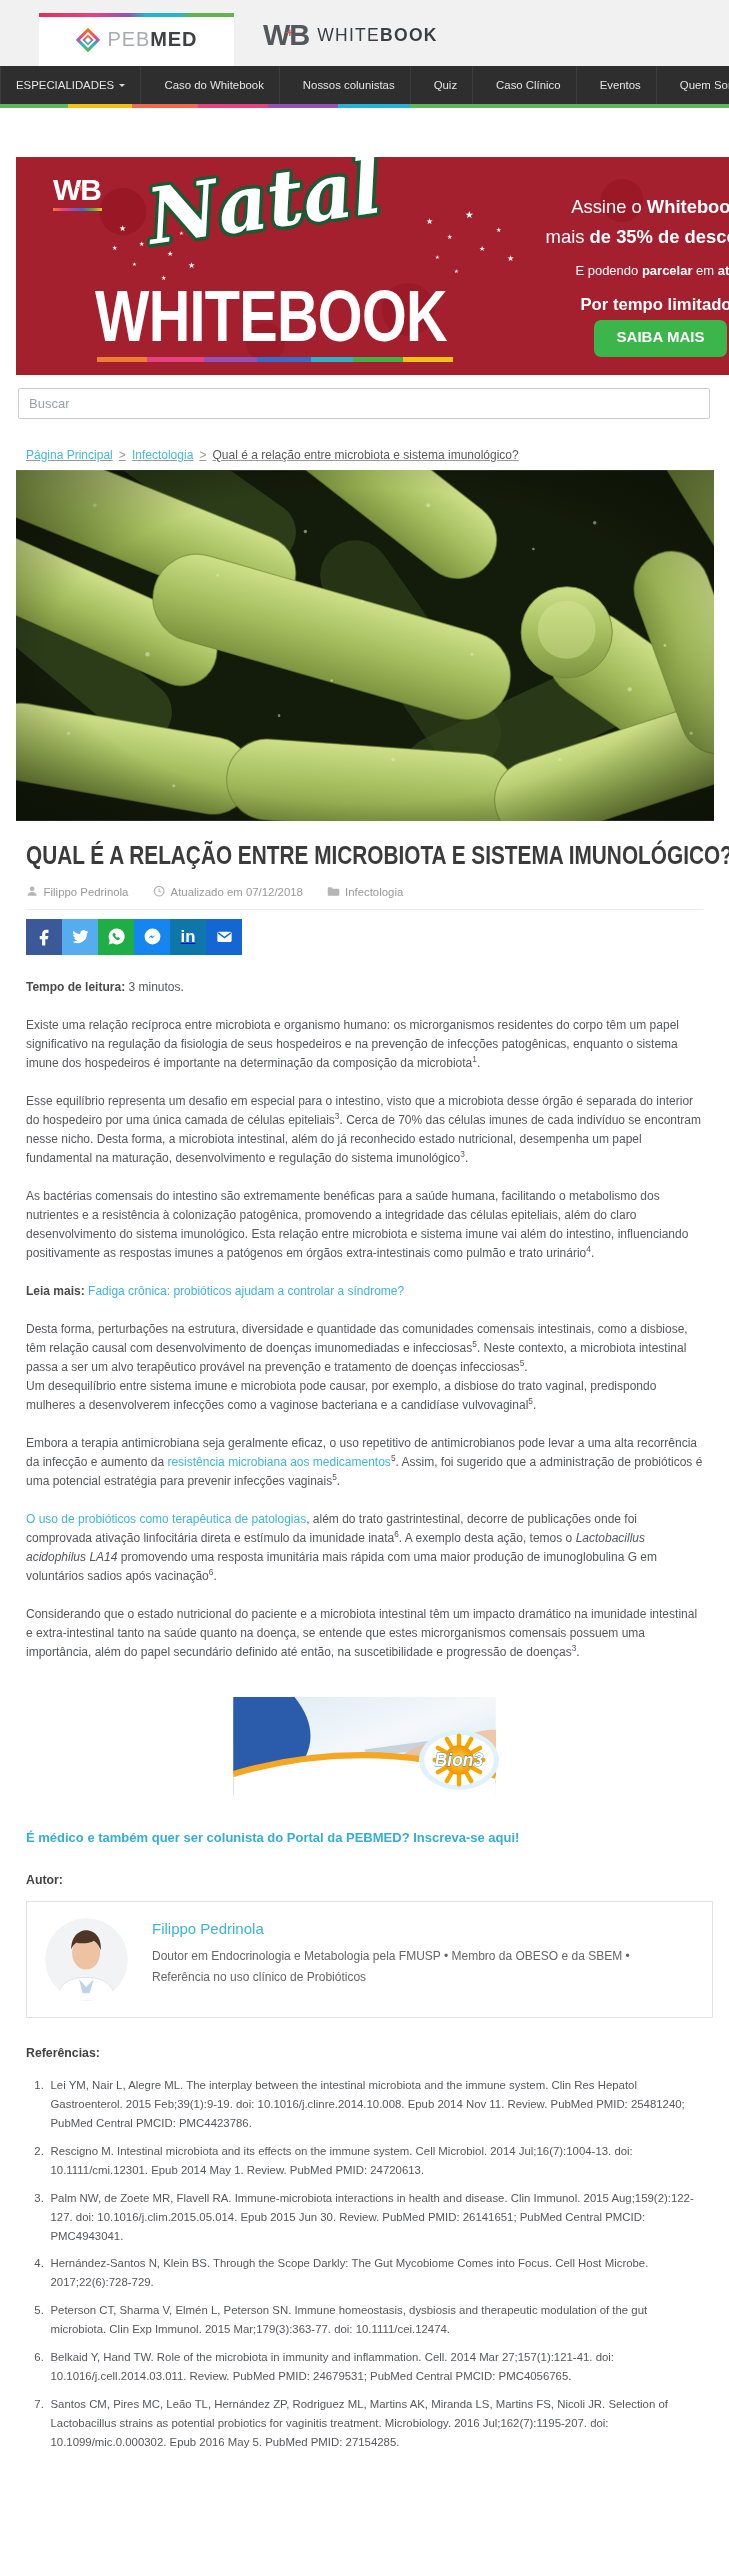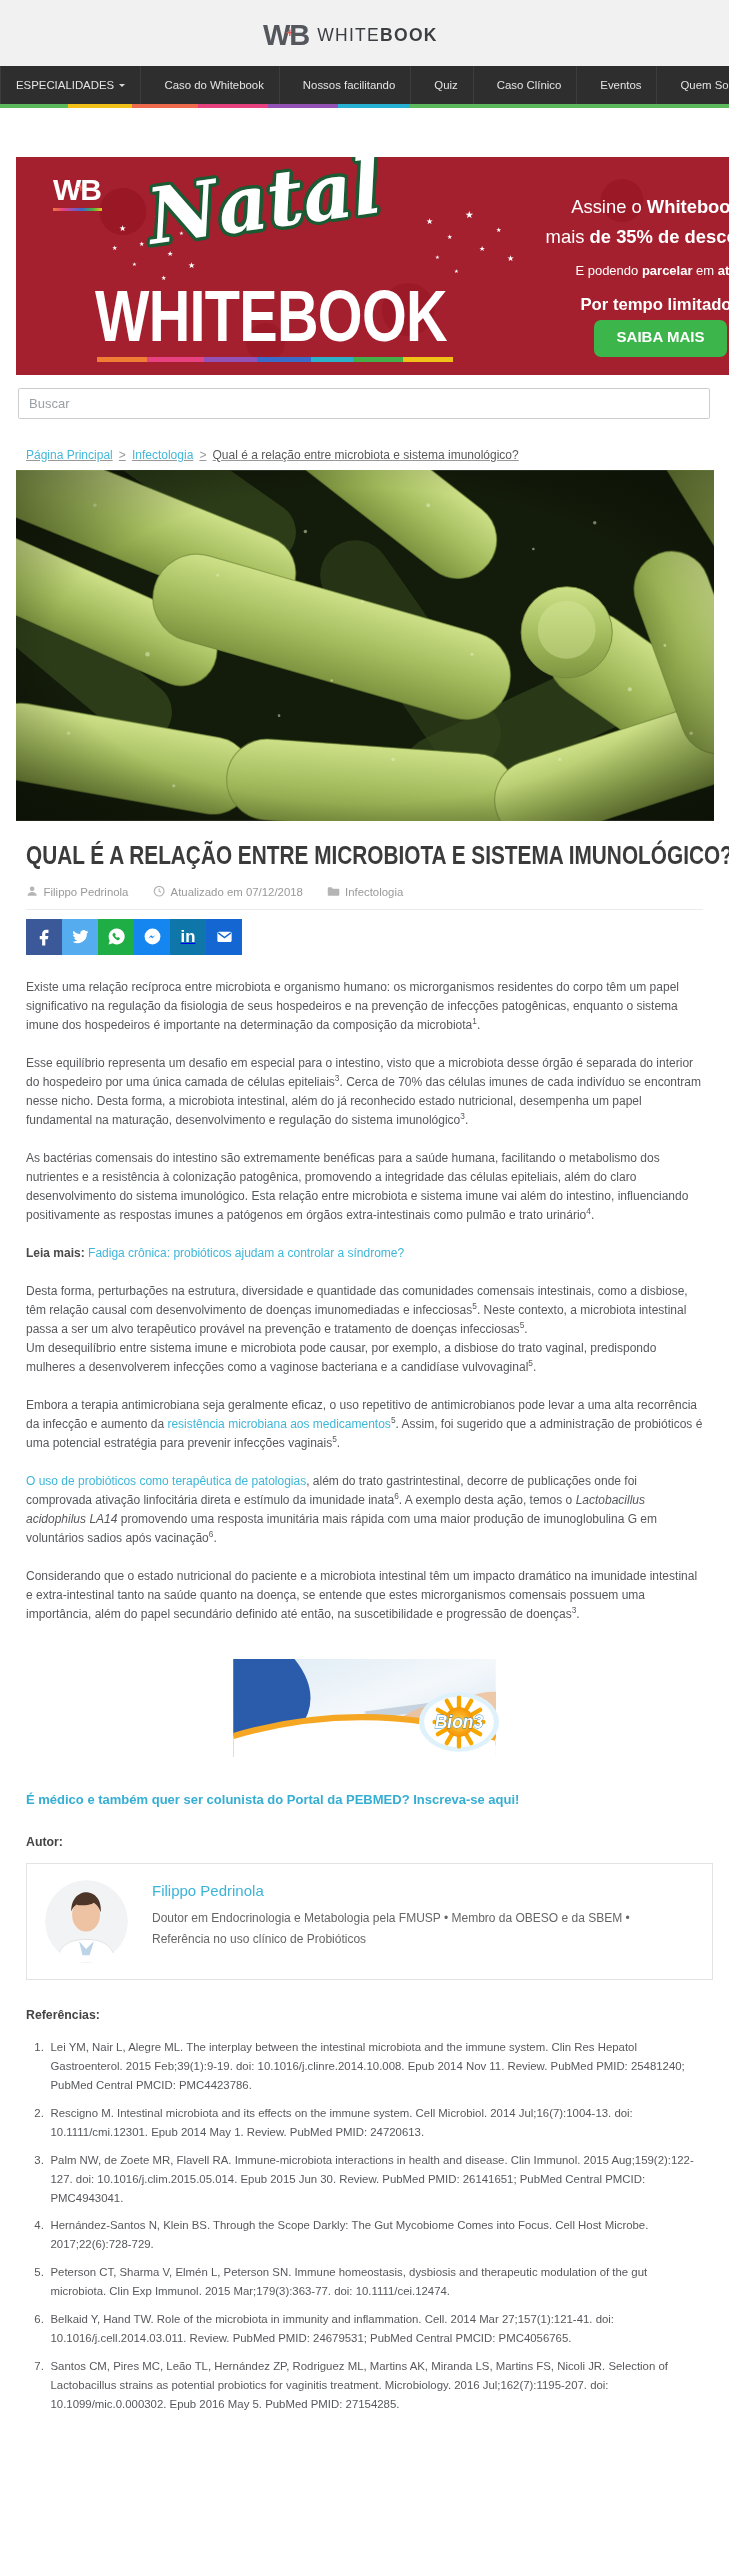--- a/index.html
+++ b/index.html
@@ -97,30 +97,45 @@
   .author-name{color:#3cb4d8;font-size:15px;margin-top:1.8px;}
   .author-bio{color:#666;font-size:12px;line-height:21px;margin-top:8.8px;max-width:491px;}
 
   ol.refs{margin:16px 26px 0;padding-left:21px;font-size:11.4px;color:#57585c;line-height:19px;}
   ol.refs li{margin-bottom:8.8px;padding-left:3.5px;}
 </style>
 </head>
 <body>
 
 <div class="site-header">
+  <div class="logo-tab">
+    <svg width="24" height="24" viewBox="0 0 40 40">
+      <defs>
+        <linearGradient id="dg" x1="0" y1="0" x2="1" y2="1">
+          <stop offset="0" stop-color="#f2791b"></stop>
+            <stop offset="0.4" stop-color="#e8417f"></stop>
+          <stop offset="0.7" stop-color="#27b2d4"></stop>
+            <stop offset="1" stop-color="#62b54b"></stop>
+        </linearGradient>
+      </defs>
+      <rect x="8" y="8" width="24" height="24" transform="rotate(45 20 20)" fill="none" stroke="url(#dg)" stroke-width="5"></rect>
+      <rect x="15" y="15" width="10" height="10" transform="rotate(45 20 20)" fill="none" stroke="url(#dg)" stroke-width="3"></rect>
+    </svg>
+    <span><span class="peb">PEB</span><span class="med">MED</span></span>
+  </div>
   <div class="wb-logo">
     <span class="wbmark"><span>W</span><span class="wbplus">+</span><span>B</span></span>
     <span class="wbtext"><span>WHITE</span><span class="bold">BOOK</span></span>
   </div>
 </div>
 
 <div class="nav" id="nav-list">
     <div class="nav-item">ESPECIALIDADES<span class="caret"></span></div>
     <div class="nav-item">Caso do Whitebook</div>
-    <div class="nav-item">Nossos facilitando</div>
+    <div class="nav-item">Nossos colunistas</div>
     <div class="nav-item">Quiz</div>
     <div class="nav-item">Caso Clínico</div>
     <div class="nav-item">Eventos</div>
     <div class="nav-item">Quem Somos</div>
     <div class="nav-item">Fale Conosco</div>
   </div>
 <div class="rainbow" id="rainbow">
     <div style="width: 68px; background: rgb(92, 184, 92);"></div>
     <div style="width: 64px; background: rgb(242, 193, 23);"></div>
     <div style="width: 66px; background: rgb(239, 106, 77);"></div>
@@ -281,20 +296,21 @@
   </a>
   <a class="share" href="#" style="background: rgb(20, 103, 210);">
     <svg viewBox="0 0 24 24">
         <rect x="3" y="6" width="18" height="13" rx="2" fill="#fff"></rect>
         <path d="M4 7.5l8 6 8-6" stroke="#1467d2" stroke-width="1.8" fill="none"></path>
       </svg>
   </a>
 </div>
 
 <div class="article-body" id="article-body">
+    <p><span class="b">Tempo de leitura:</span><span> 3 minutos.</span></p>
     <p><span>Existe uma relação recíproca entre microbiota e organismo humano: os microrganismos residentes do corpo têm um papel significativo na regulação da fisiologia de seus hospedeiros e na prevenção de infecções patogênicas, enquanto o sistema imune dos hospedeiros é importante na determinação da composição da microbiota</span><sup>1</sup><span>.</span></p>
     <p><span>Esse equilíbrio representa um desafio em especial para o intestino, visto que a microbiota desse órgão é separada do interior do hospedeiro por uma única camada de células epiteliais</span><sup>3</sup><span>. Cerca de 70% das células imunes de cada indivíduo se encontram nesse nicho. Desta forma, a microbiota intestinal, além do já reconhecido estado nutricional, desempenha um papel fundamental na maturação, desenvolvimento e regulação do sistema imunológico</span><sup>3</sup><span>.</span></p>
     <p><span>As bactérias comensais do intestino são extremamente benéficas para a saúde humana, facilitando o metabolismo dos nutrientes e a resistência à colonização patogênica, promovendo a integridade das células epiteliais, além do claro desenvolvimento do sistema imunológico. Esta relação entre microbiota e sistema imune vai além do intestino, influenciando positivamente as respostas imunes a patógenos em órgãos extra-intestinais como pulmão e trato urinário</span><sup>4</sup><span>.</span></p>
     <p><span class="b">Leia mais:</span><span> </span><a href="#">Fadiga crônica: probióticos ajudam a controlar a síndrome?</a></p>
     <p><span>Desta forma, perturbações na estrutura, diversidade e quantidade das comunidades comensais intestinais, como a disbiose, têm relação causal com desenvolvimento de doenças imunomediadas e infecciosas</span><sup>5</sup><span>. Neste contexto, a microbiota intestinal passa a ser um alvo terapêutico provável na prevenção e tratamento de doenças infecciosas</span><sup>5</sup><span>.</span><br><span>Um desequilíbrio entre sistema imune e microbiota pode causar, por exemplo, a disbiose do trato vaginal, predispondo mulheres a desenvolverem infecções como a vaginose bacteriana e a candidíase vulvovaginal</span><sup>5</sup><span>.</span></p>
     <p><span>Embora a terapia antimicrobiana seja geralmente eficaz, o uso repetitivo de antimicrobianos pode levar a uma alta recorrência da infecção e aumento da </span><a href="#">resistência microbiana aos medicamentos</a><sup>5</sup><span>. Assim, foi sugerido que a administração de probióticos é uma potencial estratégia para prevenir infecções vaginais</span><sup>5</sup><span>.</span></p>
     <p><a href="#">O uso de probióticos como terapêutica de patologias</a><span>, além do trato gastrintestinal, decorre de publicações onde foi comprovada ativação linfocitária direta e estímulo da imunidade inata</span><sup>6</sup><span>. A exemplo desta ação, temos o </span><span class="i">Lactobacillus acidophilus LA14</span><span> promovendo uma resposta imunitária mais rápida com uma maior produção de imunoglobulina G em voluntários sadios após vacinação</span><sup>6</sup><span>.</span></p>
     <p><span>Considerando que o estado nutricional do paciente e a microbiota intestinal têm um impacto dramático na imunidade intestinal e extra-intestinal tanto na saúde quanto na doença, se entende que estes microrganismos comensais possuem uma importância, além do papel secundário definido até então, na suscetibilidade e progressão de doenças</span><sup>3</sup><span>.</span></p>
   </div>
 

